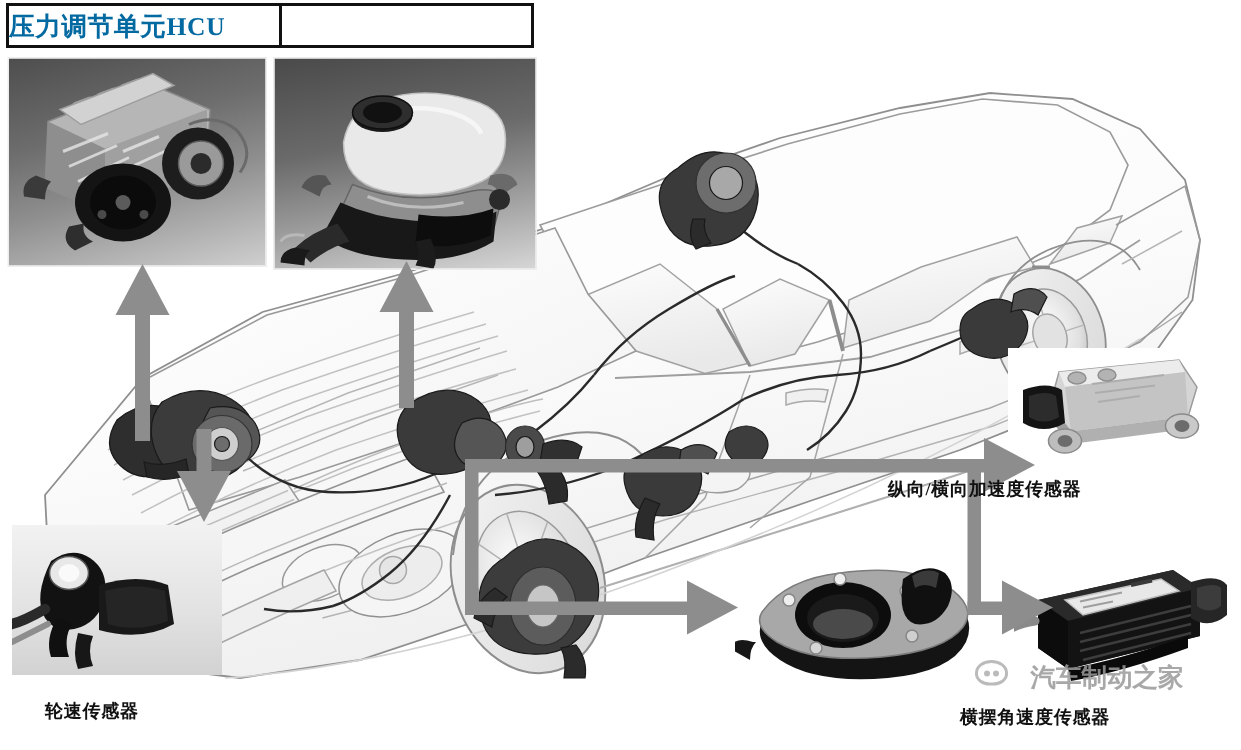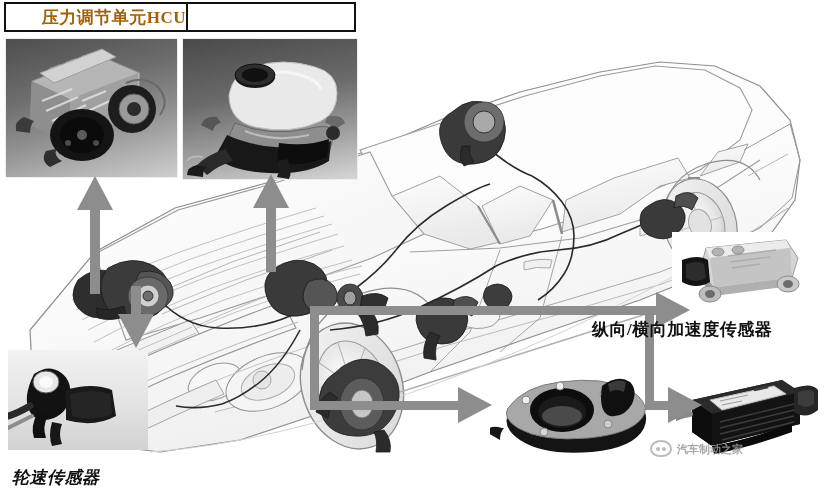--- a/index.html
+++ b/index.html
@@ -13,21 +13,21 @@
     background:#ffffff;overflow:hidden;
   }
 
   
   .title-box{
     position:absolute;left:4px;top:2px;width:352px;height:30px;
     border:2px solid #111;background:#fff;box-sizing:border-box;
     display:flex;align-items:center;z-index:40;
   }
   .title-box .cell{
-    flex:1;text-align:right;font-size:17px;font-weight:700;color:#a16207;
+    flex:1;text-align:left;font-size:17px;font-weight:700;color:#0369a1;
     letter-spacing:.5px;white-space:nowrap;
   }
   .title-box .cell.left{flex:0 0 180px;}
   .title-box .divider{width:2px;height:100%;background:#111;}
 
   
   .photo{
     position:absolute;overflow:hidden;z-index:30;
   }
 
@@ -44,33 +44,33 @@
     background:linear-gradient(180deg,#f2f2f2 0%,#e3e3e3 55%,#d2d2d2 100%);}
   
   #photo-accel{left:672px;top:232px;width:142px;height:78px;background:#fff;}
   
   #photo-steer{left:490px;top:372px;width:160px;height:92px;background:#fff;}
   
   #photo-yaw{left:676px;top:366px;width:145px;height:98px;background:#fff;}
 
   
   .caption{
-    position:absolute;font-size:17px;font-weight:700;color:#111;
+    position:absolute;font-size:12px;font-weight:700;color:#111;
     white-space:nowrap;z-index:45;letter-spacing:.5px;
   }
-  #cap-wheel{left:12px;top:466px;font-style:italic;}
+  #cap-wheel{left:30px;top:466px;}
   #cap-accel{left:592px;top:318px;}
   #cap-steer{left:462px;top:470px;}
   #cap-yaw{left:640px;top:470px;}
 
   
   #watermark{
     position:absolute;left:650px;top:440px;z-index:46;
-    display:flex;align-items:flex-end;gap:5px;
-    color:#9a9a9a;font-size:11px;font-weight:700;
+    display:flex;align-items:flex-start;gap:15px;
+    color:#9a9a9a;font-size:17px;font-weight:700;
     opacity:.85;font-family:"Liberation Sans",sans-serif;
   }
   #watermark .wm-logo{
     width:22px;height:17px;border:2px solid #b0b0b0;border-radius:50% 50% 45% 45%;
     position:relative;box-sizing:border-box;
   }
   #watermark .wm-logo:before{
     content:"";position:absolute;left:4px;top:5px;width:4px;height:4px;
     border-radius:50%;background:#b0b0b0;
   }
@@ -508,19 +508,20 @@
     </g>
   </svg>
 
   <div class="title-box">
     <div class="cell left">压力调节单元HCU</div>
     <div class="divider"></div>
   </div>
 
   <div class="caption" id="cap-wheel">轮速传感器</div>
   <div class="caption" id="cap-accel">纵向/横向加速度传感器</div>
+  <div class="caption" id="cap-yaw">横摆角速度传感器</div>
 
   <div id="watermark">
     <span class="wm-logo"></span>
     <span>汽车制动之家</span>
   </div>
 
 </div>
 
 </body></html>

